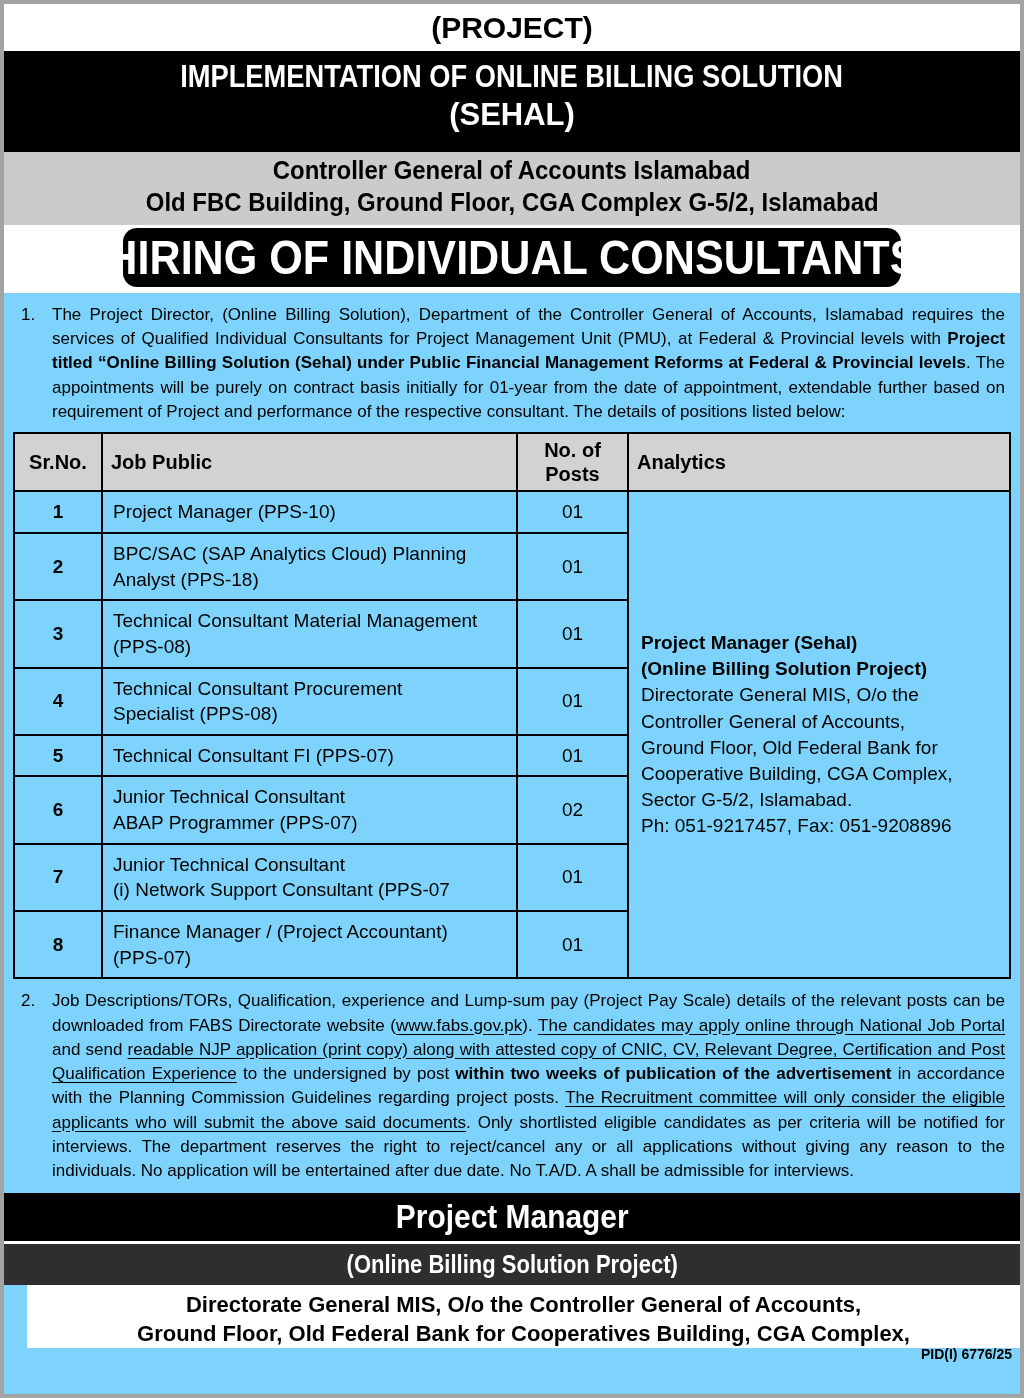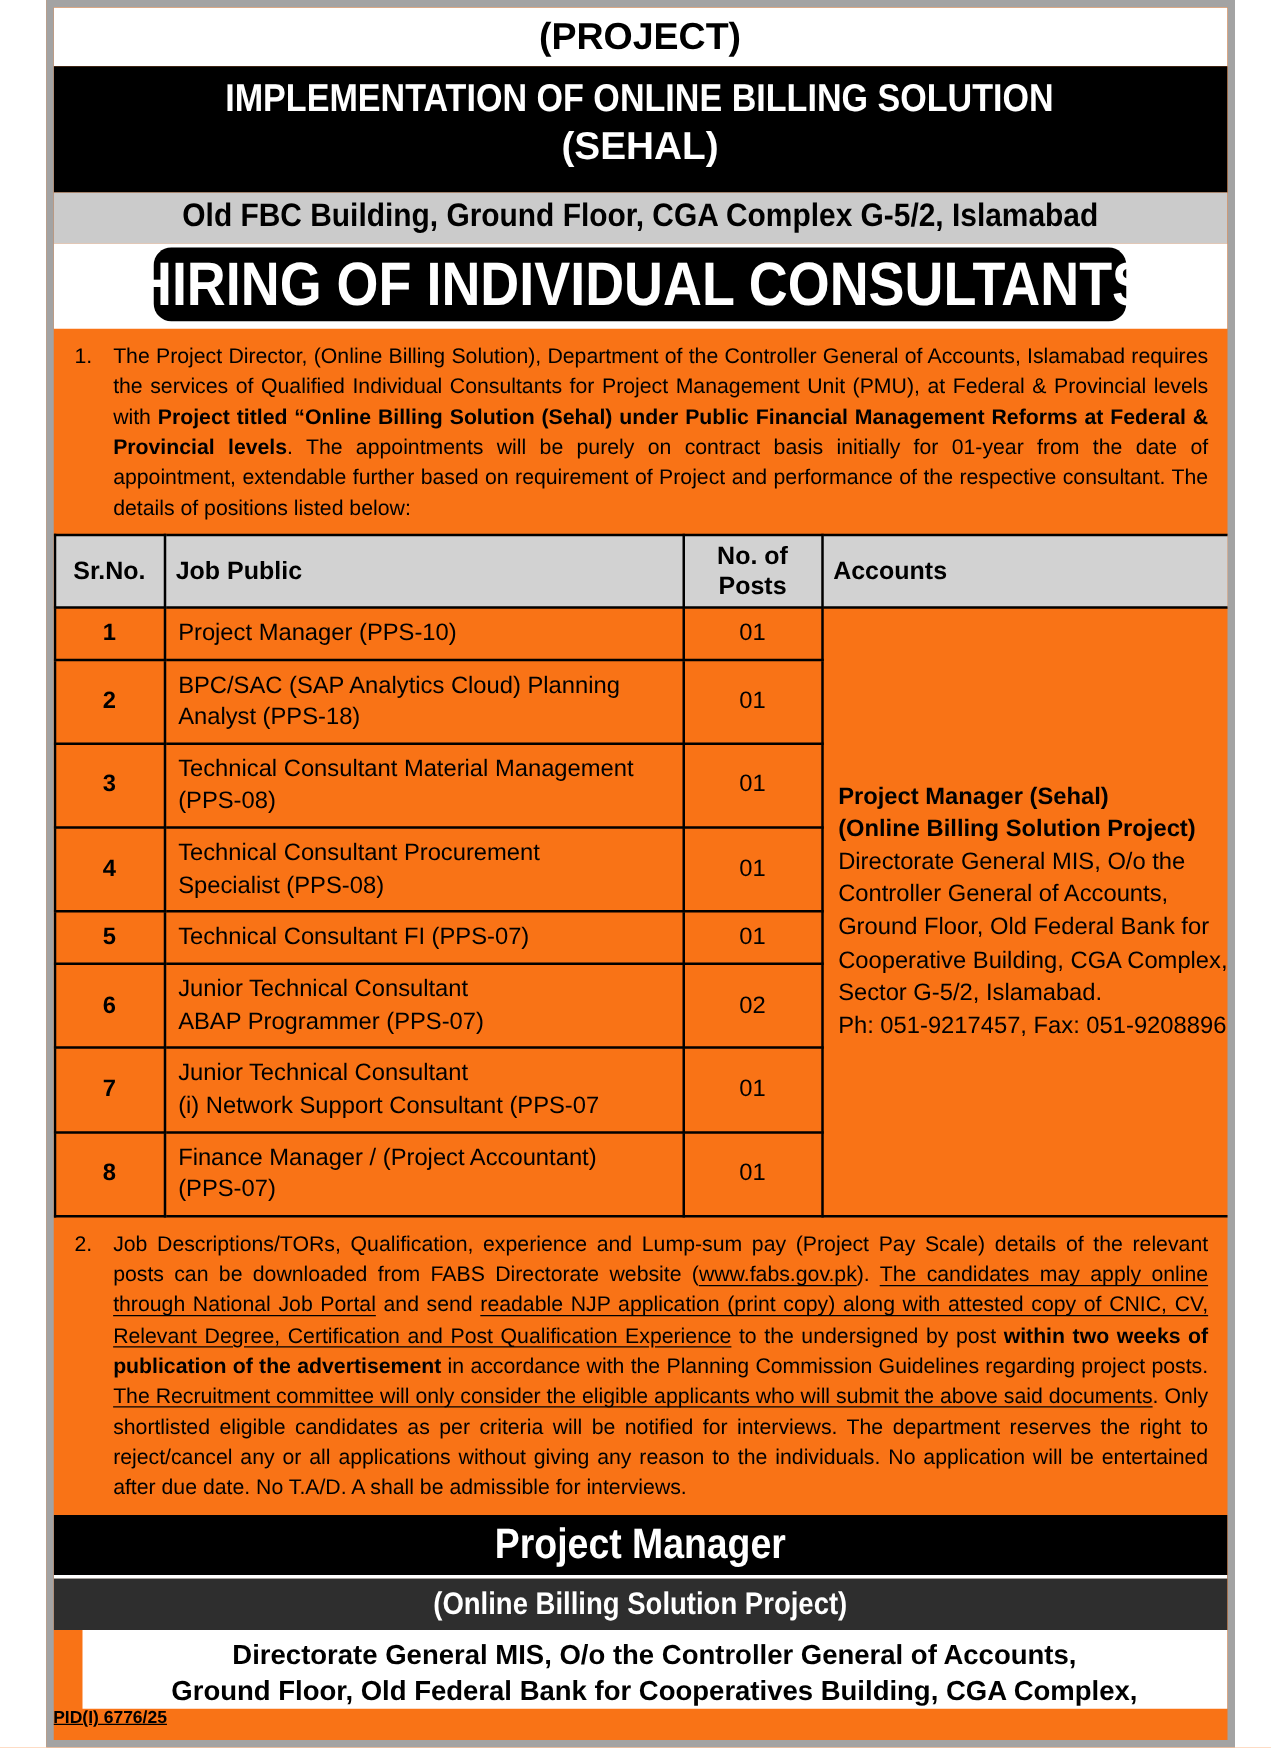--- a/index.html
+++ b/index.html
@@ -1,22 +1,22 @@
 <!DOCTYPE html>
 <html><head>
 <meta charset="utf-8">
 <style>
   * { margin: 0; padding: 0; box-sizing: border-box; }
   html, body { background: #ffffff; }
   .page {
-    width: 951px;
+    width: 1024px;
     height: 1398px;
     margin: 0 auto;
-    background: #f97316;
-    border: 6px solid #a3a3a3;
+    background: #7dd3fc;
+    border: 4px solid #a3a3a3;
     font-family: "Liberation Sans", sans-serif;
     color: #000000;
     overflow: hidden;
     position: relative;
   }
   .condensed  { display: inline-block; transform: scaleX(0.88); transform-origin: 50% 50%; white-space: nowrap; }
   .condensed2 { display: inline-block; transform: scaleX(0.92); transform-origin: 50% 50%; white-space: nowrap; }
 
   
   .top-white {
@@ -95,25 +95,25 @@
   }
   .footer-address {
     background: #ffffff; color: #000000;
     text-align: center;
     font-size: 22px; font-weight: bold;
     line-height: 1.33;
     padding-top: 5px;
     margin-left: 23px;
   }
   .pid {
+    text-align: right;
     padding-right: 8px;
     font-size: 14px;
     font-weight: bold;
     margin-top: -2px;
-    text-decoration: underline;
   }
 </style>
 </head>
 <body>
 
 <div class="page">
 
   <div class="top-white">
     <span>(PROJECT)</span>
   </div>
@@ -121,20 +121,23 @@
   <div class="title-bar">
     <div class="title-line1">
       <span class="condensed">IMPLEMENTATION OF ONLINE BILLING SOLUTION</span>
     </div>
     <div class="title-line2">
       <span>(SEHAL)</span>
     </div>
   </div>
 
   <div class="org-bar">
+    <div class="org-line">
+      <span class="condensed2">Controller General of Accounts Islamabad</span>
+    </div>
     <div class="org-line">
       <span class="condensed2">Old FBC Building, Ground Floor, CGA Complex G-5/2, Islamabad</span>
     </div>
   </div>
 
   <div class="banner-wrap">
     <div class="banner">
       <span class="condensed">HIRING OF INDIVIDUAL CONSULTANTS</span>
     </div>
   </div>
@@ -149,21 +152,21 @@
       <col style="width:88px">
       <col style="width:415px">
       <col style="width:111px">
       <col style="width:382px">
     </colgroup>
     <thead>
       <tr>
         <th class="h-sr">Sr.No.</th>
         <th class="h-title">Job Public</th>
         <th class="h-posts">No. of Posts</th>
-        <th class="h-loc">Accounts</th>
+        <th class="h-loc">Analytics</th>
       </tr>
     </thead>
     <tbody>
         <tr>
           <td class="c-sr">1</td>
           <td class="c-title">
             <div>Project Manager (PPS-10)</div>
           </td>
           <td class="c-posts">01</td>
           <td class="c-loc" rowspan="8">

